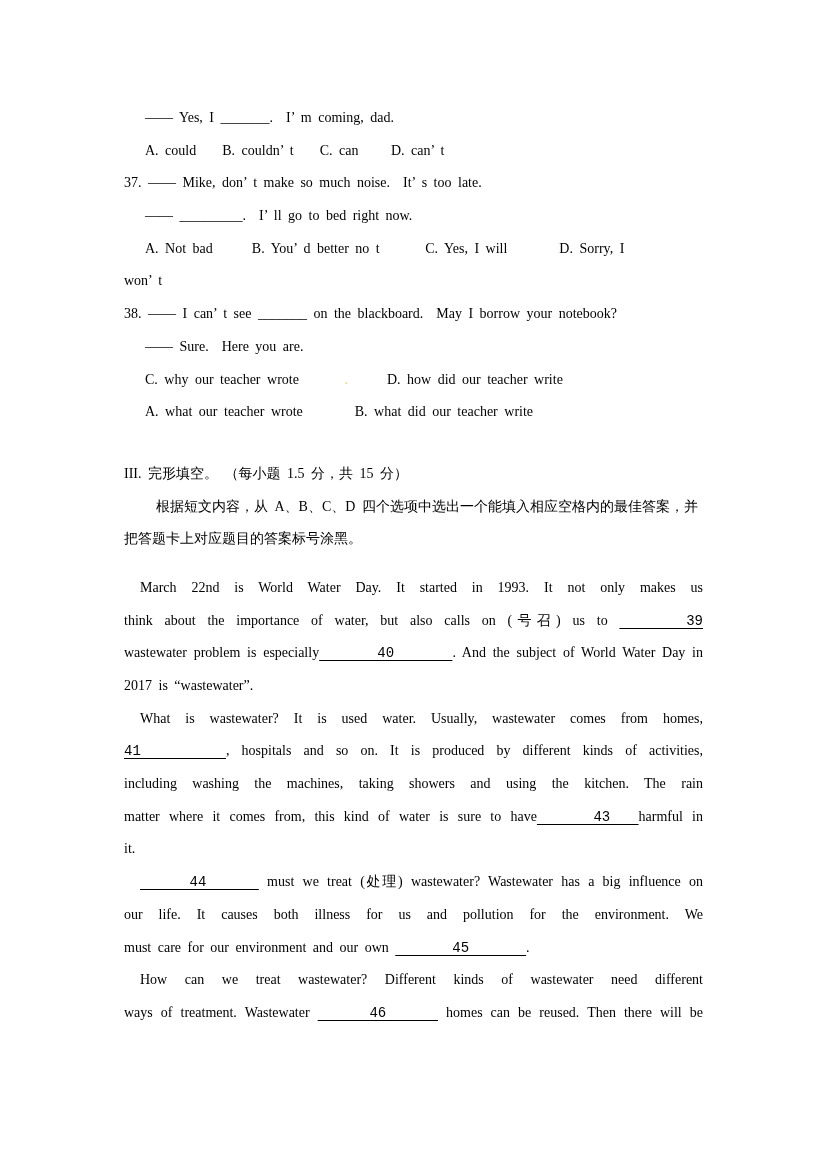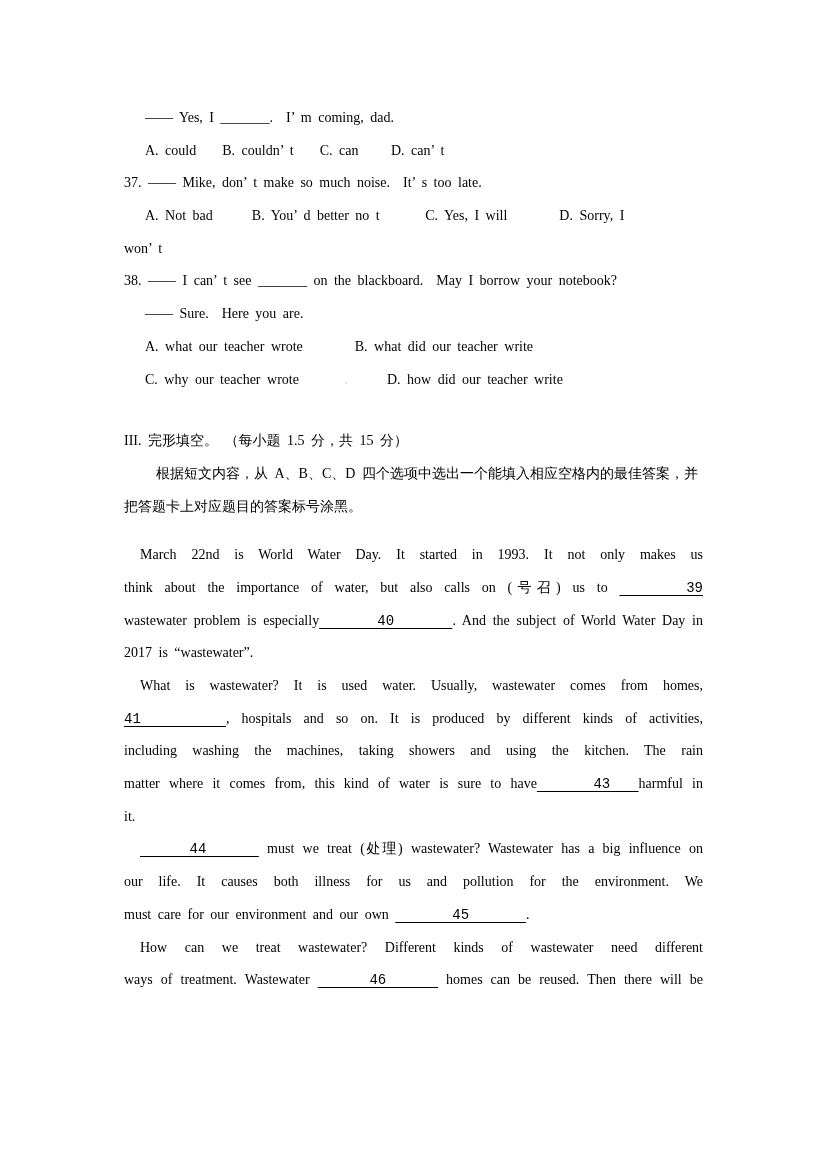--- a/index.html
+++ b/index.html
@@ -45,32 +45,33 @@
 <body>
 
 <div class="page">
 
   <div class="line i21"><span>—— Yes, I _______.  I’ m coming, dad.</span></div>
 
   <div class="line i21"><span>A. could    B. couldn’ t    C. can     D. can’ t</span></div>
 
   <div class="line"><span>37. —— Mike, don’ t make so much noise.  It’ s too late.</span></div>
 
+  <div class="line i21"><span>—— _________.  I’ ll go to bed right now.</span></div>
 
   <div class="line i21"><span>A. Not bad      B. You’ d better no t       C. Yes, I will        D. Sorry, I</span></div>
 
   <div class="line"><span>won’ t</span></div>
 
   <div class="line"><span>38. —— I can’ t see _______ on the blackboard.  May I borrow your notebook?</span></div>
 
   <div class="line i21"><span>—— Sure.  Here you are.</span></div>
 
+  <div class="line i21"><span>C. why our teacher wrote       </span><span class="accent-dot">.</span><span>      D. how did our teacher write</span></div>
+
   <div class="line i21"><span>A. what our teacher wrote        B. what did our teacher write</span></div>
-
-  <div class="line i21"><span>C. why our teacher wrote       </span><span class="accent-dot">.</span><span>      D. how did our teacher write</span></div>
 
   <div class="line mt-section"><span>III. 完形填空。 （每小题 1.5 分，共 15 分）</span></div>
 
   <div class="line i32"><span>根据短文内容，从 A、B、C、D 四个选项中选出一个能填入相应空格内的最佳答案，并</span></div>
 
   <div class="line"><span>把答题卡上对应题目的答案标号涂黑。</span></div>
 
   <div class="line just i16 mt-para"><span>March 22nd is World Water Day.  It started in 1993.  It not only makes us</span></div>
 
   <div class="line just"><span>think about the importance of water, but also calls on (号召) us to </span><span class="blank">    39</span></div>

